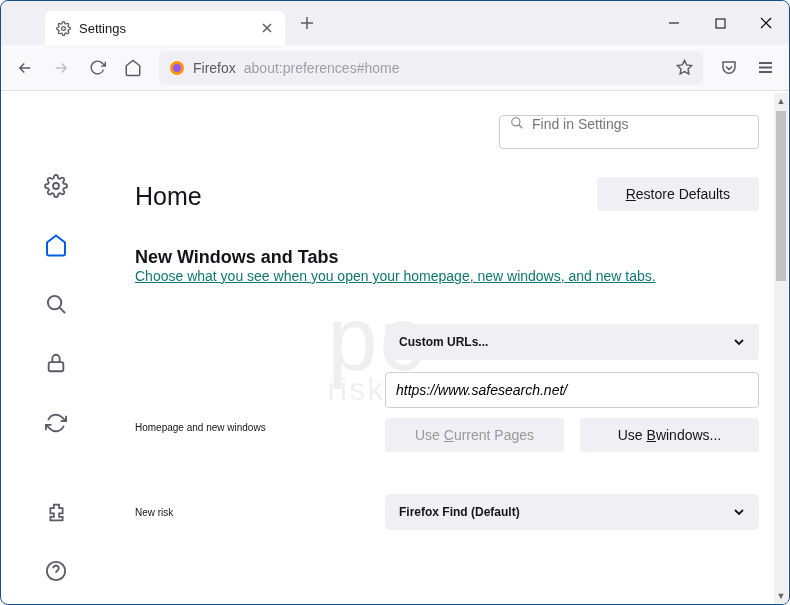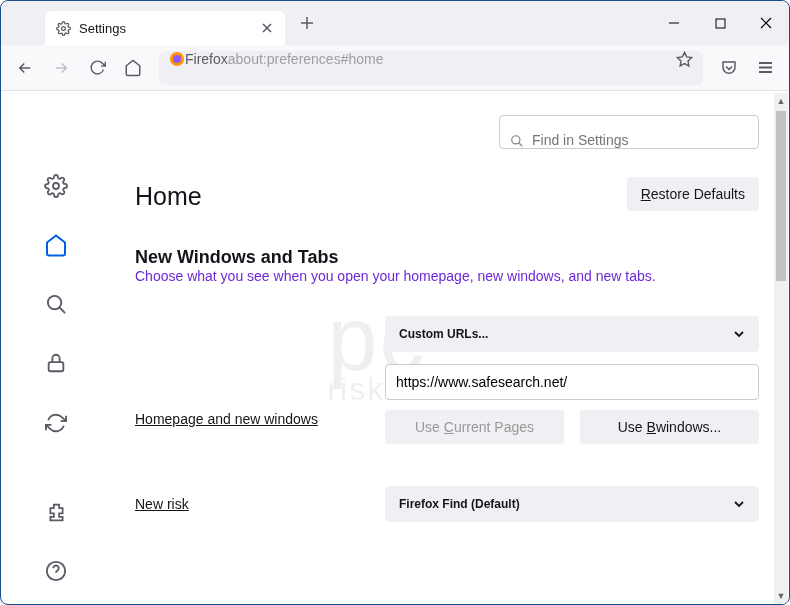--- a/index.html
+++ b/index.html
@@ -12,58 +12,58 @@
 .tab-title { font-size: 13px; color: #15141a; flex: 1; }
 .tab-close { width: 16px; height: 16px; display: flex; align-items: center; justify-content: center; color: #5b5b66; cursor: pointer; }
 .newtab { width: 28px; height: 28px; display: flex; align-items: center; justify-content: center; margin-left: 8px; color: #5b5b66; cursor: pointer; font-size: 18px; }
 .win-controls { margin-left: auto; display: flex; }
 .win-btn { width: 46px; height: 44px; display: flex; align-items: center; justify-content: center; font-size: 14px; color: #000; cursor: pointer; }
 
 
 .toolbar { height: 46px; background: #f9f9fb; display: flex; align-items: center; padding: 0 8px; gap: 4px; border-bottom: 1px solid #e0e0e6; }
 .tb-btn { width: 32px; height: 32px; display: flex; align-items: center; justify-content: center; border-radius: 4px; cursor: pointer; color: #5b5b66; }
 .tb-btn.disabled { color: #bfbfc9; }
-.urlbar { flex: 1; height: 34px; background: #f0f0f4; border-radius: 6px; display: flex; padding: 0 10px; margin: 0 6px; }
+.urlbar { flex: 1; height: 34px; background: #f0f0f4; border-radius: 6px; display: flex; align-items: center; padding: 0 10px; margin: 0 6px; gap: 8px; }
 .urlbar .fx-icon { width: 16px; height: 16px; }
 .urlbar .url-prefix { font-size: 14px; color: #5b5b66; }
 .urlbar .url-text { font-size: 14px; color: #9e9ea7; }
 .urlbar .star { margin-left: auto; color: #5b5b66; cursor: pointer; }
 
 
 .content { display: flex; height: calc(100% - 90px); position: relative; }
 
 
 .watermark { position: absolute; top: 50%; left: 50%; transform: translate(-50%, -50%); font-size: 90px; font-weight: 300; color: #000; opacity: 0.06; pointer-events: none; z-index: 0; letter-spacing: 2px; }
 .watermark .sub { font-size: 32px; display: block; margin-top: -20px; }
 
 
 .sidebar { width: 110px; padding: 80px 0 0 0; display: flex; flex-direction: column; align-items: center; gap: 30px; z-index: 1; }
 .sb-item { width: 32px; height: 32px; display: flex; align-items: center; justify-content: center; cursor: pointer; color: #5b5b66; stroke: #5b5b66; }
 .sb-item.active { color: #0060df; stroke: #0060df; }
 
 
 .main { flex: 1; padding: 24px 30px 0 24px; z-index: 1; overflow-y: hidden; }
 .search-row { display: flex; justify-content: flex-end; margin-bottom: 28px; }
-.search-box { width: 260px; height: 34px; border: 1px solid #ccc; border-radius: 4px; display: flex; align-items: flex-end; padding: 0 10px; gap: 8px; }
+.search-box { width: 260px; height: 34px; border: 1px solid #ccc; border-radius: 4px; display: flex; align-items: flex-start; padding: 0 10px; gap: 8px; }
 .search-box input { border: none; outline: none; font-size: 14px; width: 100%; background: transparent; }
 
 .head-row { display: flex; align-items: flex-end; justify-content: space-between; margin-bottom: 36px; }
 .page-title { font-size: 25px; font-weight: 400; color: #15141a; }
-.btn { height: 34px; padding: 0 14px; background: #f0f0f4; border: none; border-radius: 4px; font-size: 14px; cursor: pointer; color: #15141a; }
+.btn { height: 34px; padding: 0 29px; background: #f0f0f4; border: none; border-radius: 4px; font-size: 14px; cursor: pointer; color: #15141a; }
 .btn.disabled { color: #999; }
 .btn .ul { text-decoration: underline; }
 
 .section-title { font-size: 18px; font-weight: 600; color: #15141a; }
-.section-desc { font-size: 14px; color: #6d28d9; margin-bottom: 32px; }
+.section-desc { font-size: 14px; color: #0f766e; margin-bottom: 40px; text-decoration: underline; }
 
 .form-row { display: flex; align-items: center; gap: 20px; margin-bottom: 12px; }
-.form-label { width: 230px; font-size: 14px; color: #15141a; text-decoration: underline; }
+.form-label { width: 230px; font-size: 10px; color: #15141a; }
 .form-control { flex: 1; }
 .select { width: 100%; height: 36px; background: #f0f0f4; border: none; border-radius: 4px; padding: 0 14px; font-size: 12px; font-weight: 600; display: flex; align-items: center; justify-content: space-between; cursor: pointer; color: #15141a; }
-.text-input { width: 100%; height: 36px; border: 1px solid #ccc; border-radius: 4px; padding: 0 10px; font-size: 14px; outline: none; }
+.text-input { width: 100%; height: 36px; border: 1px solid #ccc; border-radius: 4px; padding: 0 10px; font-size: 14px; outline: none; font-style: italic; }
 .btn-row { display: flex; gap: 16px; margin-top: 10px; margin-bottom: 30px; }
 .btn-row .btn { flex: 1; }
 
 
 .scroll-track { position: absolute; right: 1px; top: 92px; width: 14px; height: calc(100% - 92px); background: #f0f0f0; }
 .scroll-thumb { position: absolute; left: 2px; top: 18px; width: 10px; height: 170px; background: #c1c1c1; border-radius: 0; }
 .scroll-arrow { position: absolute; left: 0; width: 14px; height: 16px; display: flex; align-items: center; justify-content: center; font-size: 9px; color: #666; }
 .scroll-arrow.up { top: 0; }
 .scroll-arrow.down { bottom: 0; }
 

